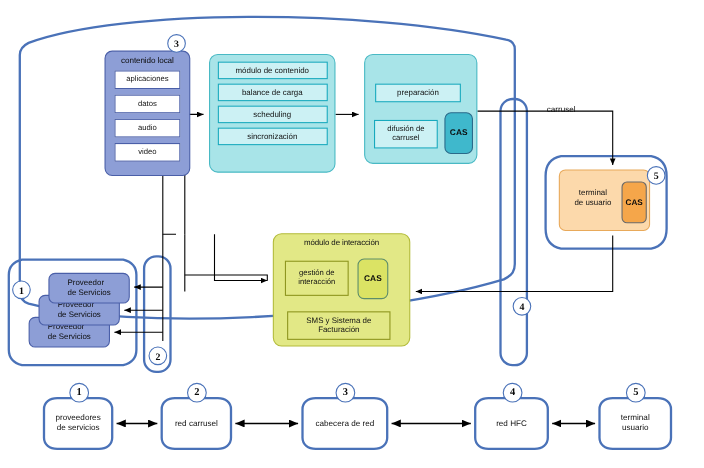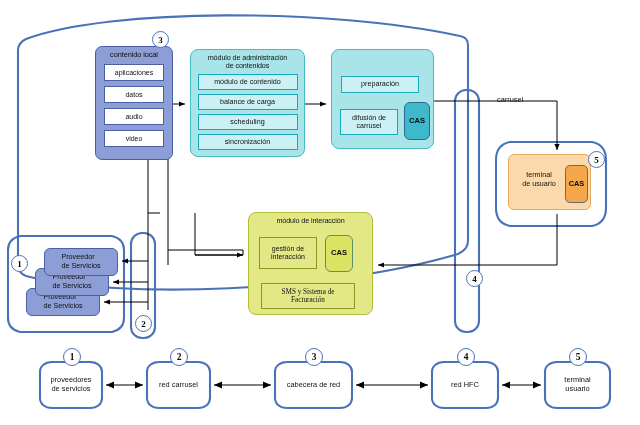--- a/index.html
+++ b/index.html
@@ -122,21 +122,21 @@
     background: #dbe364; border: 1.3px solid #5d8d6a;
     border-radius: 6px;
     display: flex; align-items: center; justify-content: center;
     font-size: 7.6px; color: #0a0a0a; font-weight: bold;
   }
   .int-sms {
     position: absolute; left: 12px; top: 70px;
     width: 92px; height: 24px;
     background: #e2e886; border: 1px solid #8f9620;
     display: flex; flex-direction: column; align-items: center; justify-content: center;
-    font-size: 7.2px; color: #111; line-height: 1.15; font-family: Liberation Serif, serif;
+    font-size: 7.2px; color: #111; line-height: 1.15;
   }
   
   .panel-term {
     left: 508px; top: 154px; width: 83px; height: 56px;
     background: #fcd9ab;
     border: 1.2px solid #e8a95a;
     border-radius: 6px;
   }
   .term-label {
     position: absolute; left: 6px; top: 16px;
@@ -316,22 +316,20 @@
 
   <div class="box panel-content">
     <div class="mod-title">contenido local</div>
     <div class="sub-white">aplicaciones</div>
     <div class="sub-white">datos</div>
     <div class="sub-white">audio</div>
     <div class="sub-white">video</div>
   </div>
 
   <div class="box panel-admin">
-    <div class="mod-title">módulo de administración
-de contenidos</div>
     <div class="sub-cyan">módulo de contenido</div>
     <div class="sub-cyan">balance de carga</div>
     <div class="sub-cyan">scheduling</div>
     <div class="sub-cyan">sincronización</div>
   </div>
 
   <div class="box panel-dif">
     <div class="dif-prep">preparación</div>
     <div class="dif-carr" style="white-space:pre-line">difusión de
 carrusel</div>

